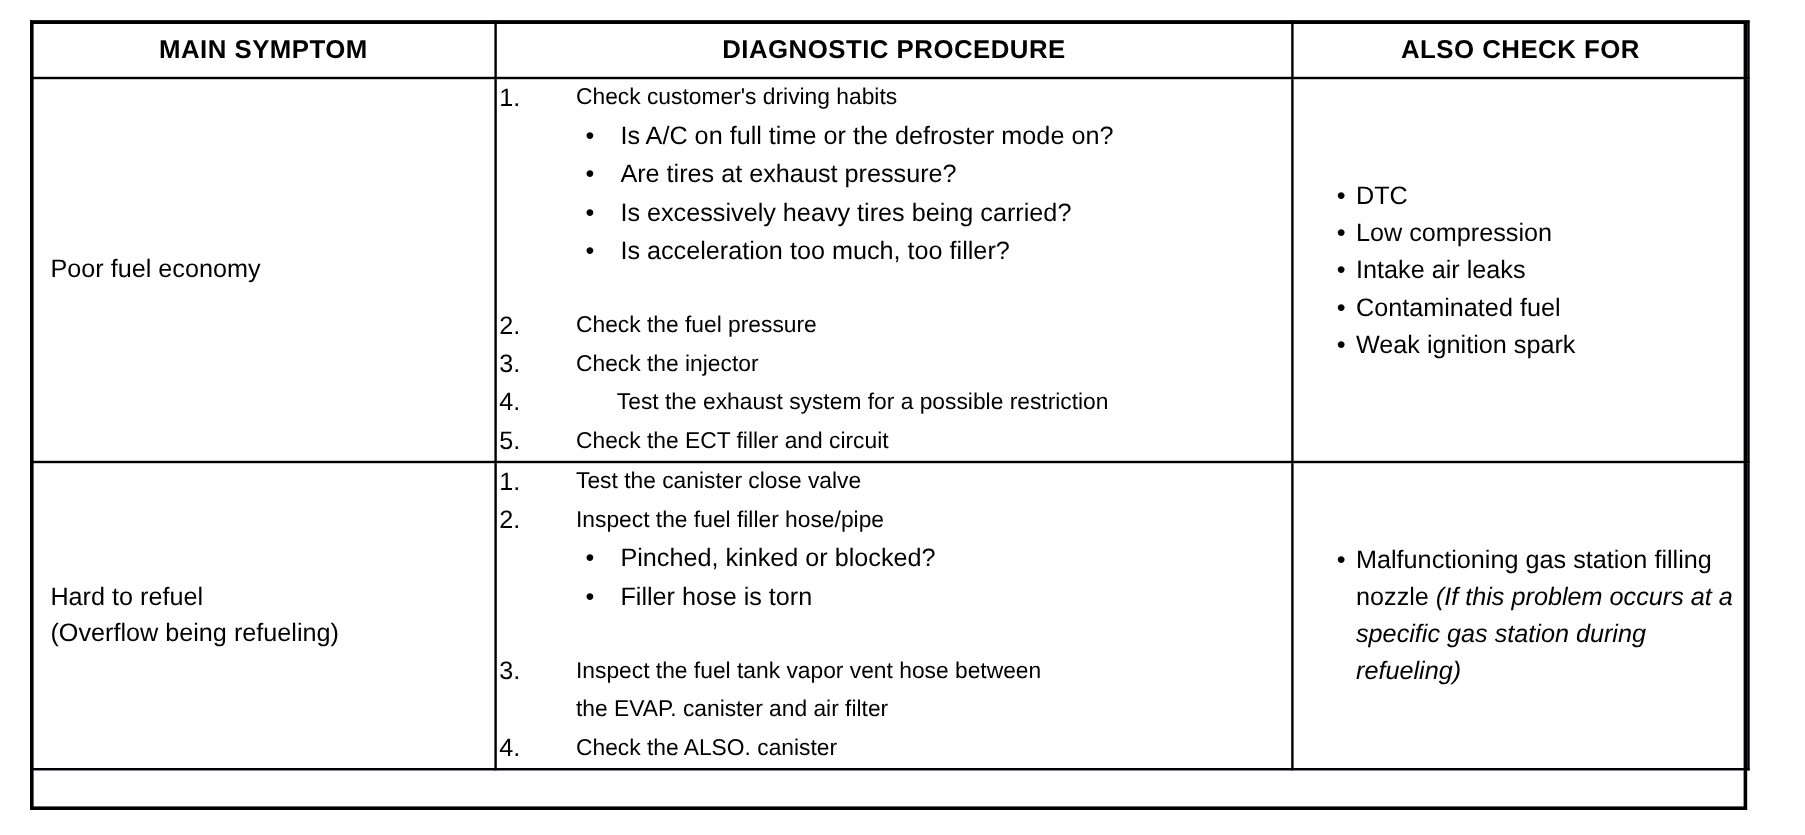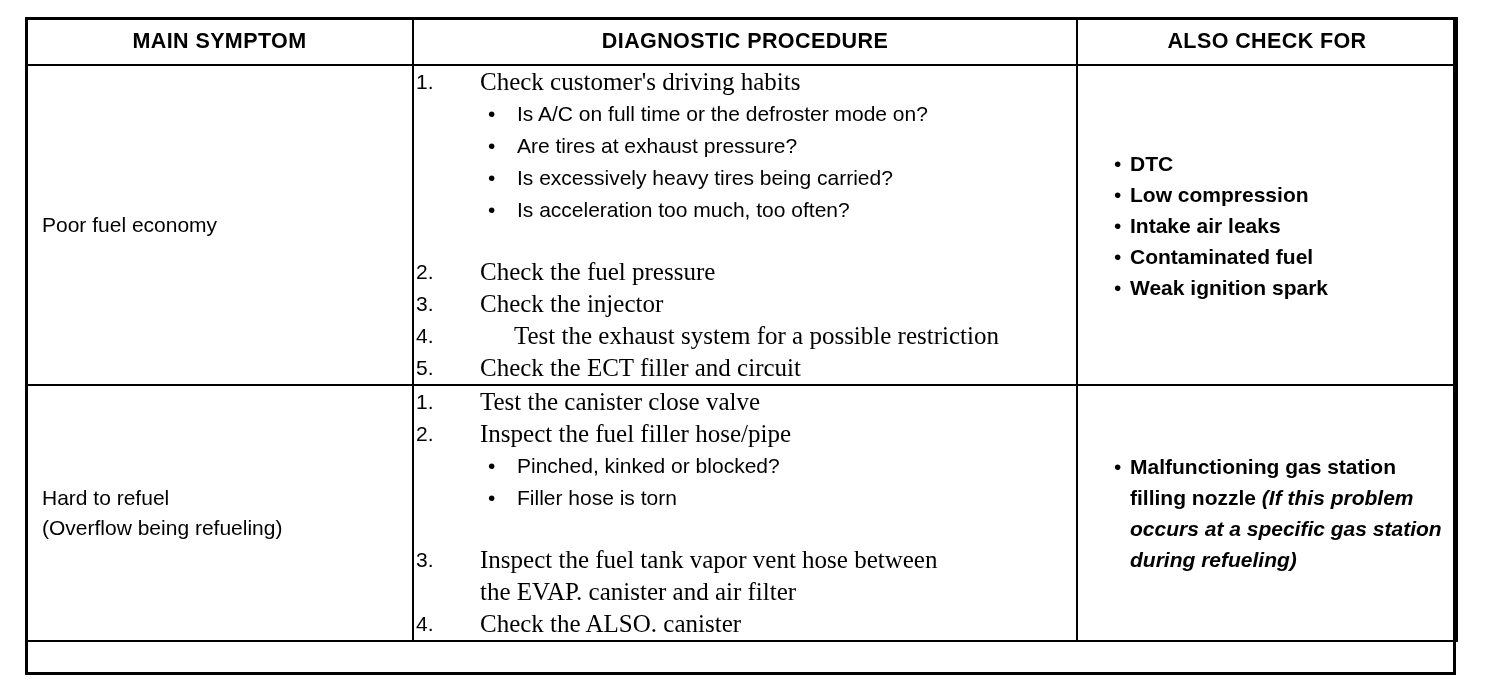--- a/index.html
+++ b/index.html
@@ -116,23 +116,22 @@
     width: 40px;
     text-align: left;
     font-size: 21px;
     line-height: 32px;
   }
   .steps > li.gap-before {
     margin-top: 30px;
   }
   .steps > li .step-text {
     display: block;
-    font-size: 25px;
-    line-height: 32px;
-    font-family: Liberation Serif, serif;
+    font-size: 19px;
+    line-height: 32px;
   }
 
   
   ul.subs {
     margin: 0;
     padding: 0;
   }
   ul.subs > li {
     position: relative;
     padding-left: 37px;
@@ -154,21 +153,20 @@
   }
   ul.checks > li {
     position: relative;
     padding-left: 24px;
     font-size: 21px;
     line-height: 31px;
     margin: 0;
   }
   ul.checks > li .chk-text {
     display: block;
-    font-weight: bold;
   }
   .italic-note {
     font-style: italic;
   }
 
   .nowrap { white-space: nowrap; margin-left: 34px; }
 </style>
 </head>
 <body>
 
@@ -211,21 +209,21 @@
                 <li>
                   <span class="dot">•</span>
                   <span>Are tires at exhaust pressure?</span>
                 </li>
                 <li>
                   <span class="dot">•</span>
                   <span>Is excessively heavy tires being carried?</span>
                 </li>
                 <li>
                   <span class="dot">•</span>
-                  <span>Is acceleration too much, too often?</span>
+                  <span>Is acceleration too much, too filler?</span>
                 </li>
               </ul>
             </li>
 
             <li class="gap-before">
               <span class="num">2.</span>
               <span class="step-text">Check the fuel pressure</span>
             </li>
             <li>
               <span class="num">3.</span>

